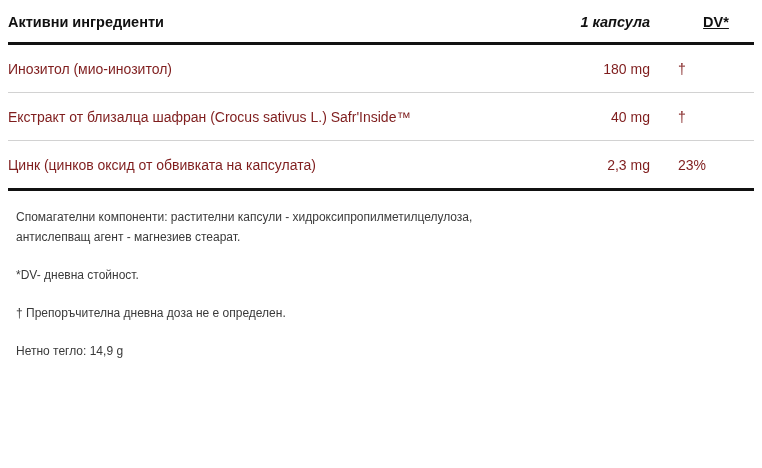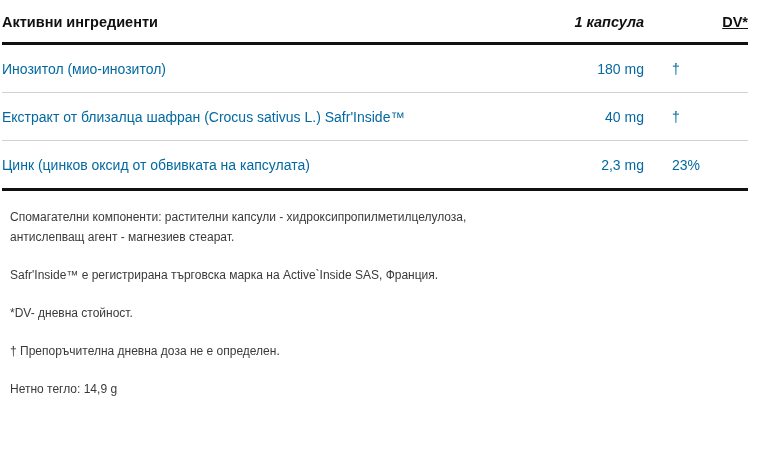--- a/index.html
+++ b/index.html
@@ -10,21 +10,21 @@
   body {
     width: 762px;
     height: 468px;
     font-family: "Liberation Sans", sans-serif;
     color: #1a1a1a;
     -webkit-font-smoothing: antialiased;
   }
   .panel {
     width: 762px;
     box-sizing: border-box;
-    padding: 0 2px;
+    padding: 0 8px;
   }
   table.facts {
     width: 746px;
     border-collapse: collapse;
     table-layout: fixed;
   }
   table.facts col.c-name { width: 524px; }
   table.facts col.c-amount { width: 132px; }
   table.facts col.c-dv { width: 90px; }
 
@@ -36,28 +36,28 @@
     padding: 14px 0 12px 0;
     border-bottom: 3px solid #111111;
     vertical-align: bottom;
   }
   table.facts thead th.amount {
     text-align: right;
     padding-right: 14px;
     font-style: italic;
   }
   table.facts thead th.dv {
-    text-align: right;
+    text-align: center;
     padding-left: 14px;
     text-decoration: underline;
   }
 
   table.facts tbody td {
     font-size: 14px;
-    color: #0369a1;
+    color: #7f1d1d;
     padding: 16px 0 15px 0;
     border-bottom: 1px solid #d2d2d2;
     vertical-align: middle;
   }
   table.facts tbody tr:last-child td {
     border-bottom: 3px solid #111111;
   }
   table.facts tbody td.amount {
     text-align: right;
     padding-right: 14px;
@@ -118,19 +118,18 @@
         <td class="name">Цинк (цинков оксид от обвивката на капсулата)</td>
         <td class="amount">2,3 mg</td>
         <td class="dv">23%</td>
       </tr>
     </tbody>
   </table>
 
   <div class="notes">
     <p class="block">Спомагателни компоненти: растителни капсули - хидроксипропилметилцелулоза,</p>
     <p>антислепващ агент - магнезиев стеарат.</p>
-    <p class="spaced">Safr'Inside™ е регистрирана търговска марка на Active`Inside SAS, Франция.</p>
     <p class="spaced">*DV- дневна стойност.</p>
     <p class="spaced">† Препоръчителна дневна доза не е определен.</p>
     <p class="spaced">Нетно тегло: 14,9 g</p>
   </div>
 
 </div>
 
 </body></html>

